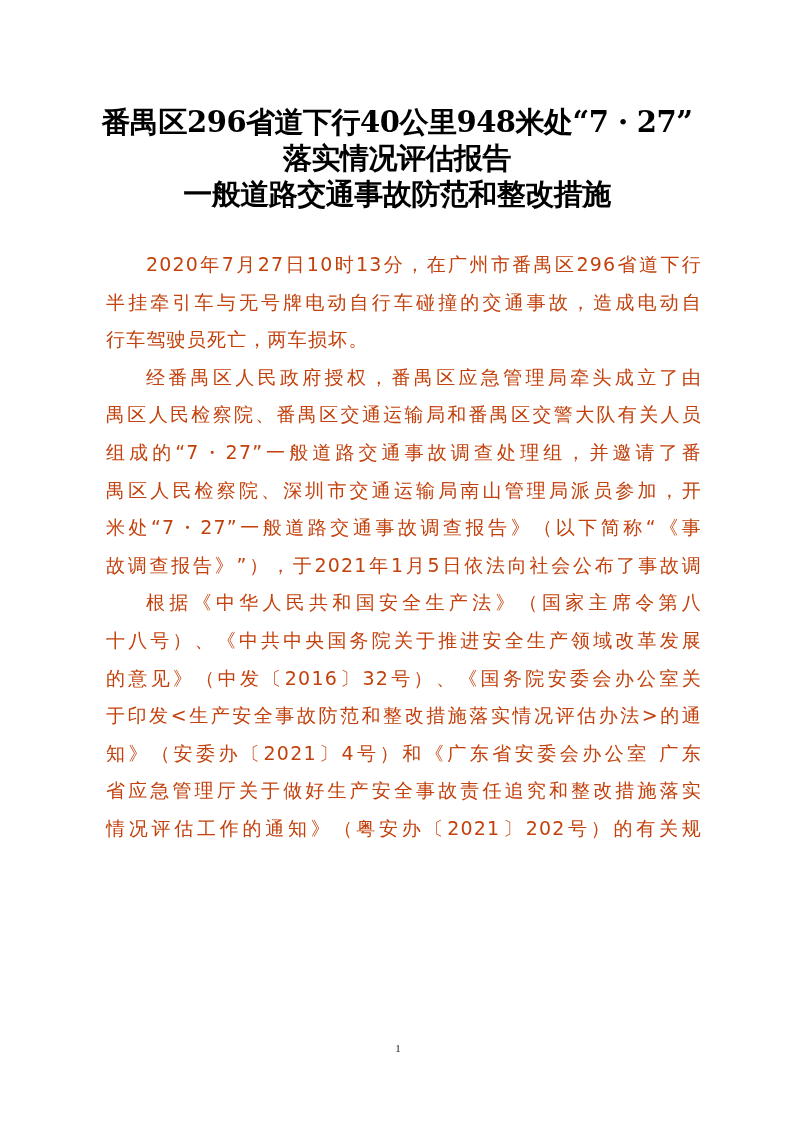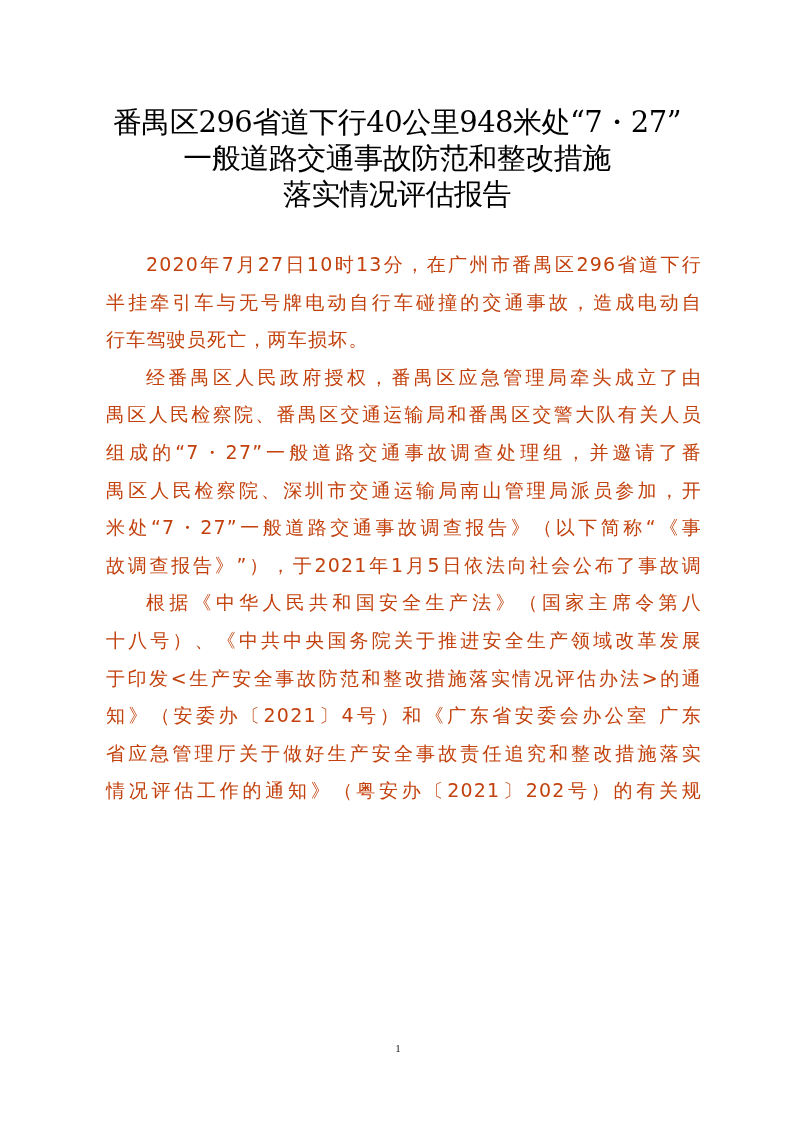--- a/index.html
+++ b/index.html
@@ -23,21 +23,21 @@
     }
     .title-block {
       position: absolute;
       left: 60px;
       top: 104px;
       width: 674px;
       text-align: center;
     }
     .title-line {
       font-family: "DejaVu Serif", "Liberation Serif", serif;
-      font-weight: normal;
+      font-weight: bold;
       font-size: 29px;
       line-height: 36px;
       height: 36px;
       white-space: nowrap;
       letter-spacing: -0.5px;
       text-align: center;
     }
     .body-text {
       position: absolute;
       left: 106px;
@@ -72,22 +72,22 @@
       color: #222222;
     }
   </style>
 </head>
 <body>
 
 <div class="page">
 
   <div class="title-block">
     <div class="title-line">番禺区296省道下行40公里948米处“7・27”</div>
+    <div class="title-line">落实情况评估报告</div>
     <div class="title-line">一般道路交通事故防范和整改措施</div>
-    <div class="title-line">落实情况评估报告</div>
   </div>
 
   <div class="body-text">
 
     <div>
       <div class="para-line indent">2020年7月27日10时13分，在广州市番禺区296省道下行</div>
       <div class="para-line">半挂牵引车与无号牌电动自行车碰撞的交通事故，造成电动自</div>
       <div class="para-line last">行车驾驶员死亡，两车损坏。</div>
     </div>
 
@@ -96,20 +96,21 @@
       <div class="para-line">禺区人民检察院、番禺区交通运输局和番禺区交警大队有关人员</div>
       <div class="para-line">组成的“7・27”一般道路交通事故调查处理组，并邀请了番</div>
       <div class="para-line">禺区人民检察院、深圳市交通运输局南山管理局派员参加，开</div>
       <div class="para-line">米处“7・27”一般道路交通事故调查报告》（以下简称“《事</div>
       <div class="para-line">故调查报告》”），于2021年1月5日依法向社会公布了事故调</div>
     </div>
 
     <div>
       <div class="para-line indent">根据《中华人民共和国安全生产法》（国家主席令第八</div>
       <div class="para-line">十八号）、《中共中央国务院关于推进安全生产领域改革发展</div>
+      <div class="para-line">的意见》（中发〔2016〕32号）、《国务院安委会办公室关</div>
       <div class="para-line">于印发&lt;生产安全事故防范和整改措施落实情况评估办法&gt;的通</div>
       <div class="para-line">知》（安委办〔2021〕4号）和《广东省安委会办公室 广东</div>
       <div class="para-line">省应急管理厅关于做好生产安全事故责任追究和整改措施落实</div>
       <div class="para-line">情况评估工作的通知》（粤安办〔2021〕202号）的有关规</div>
     </div>
 
   </div>
 
   <div class="page-number">1</div>
 

